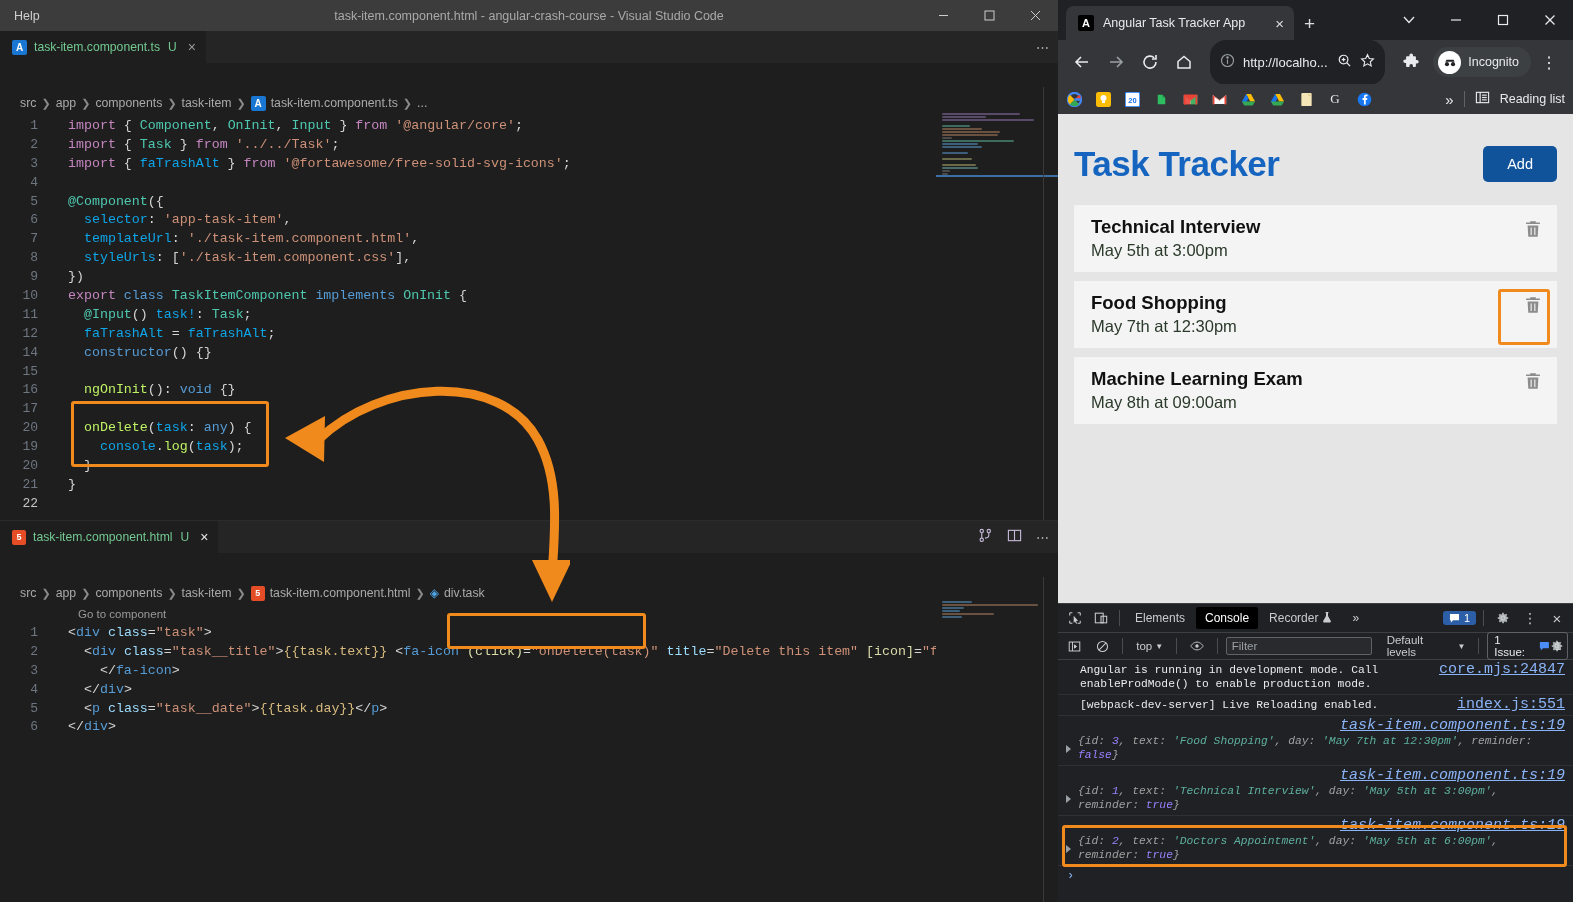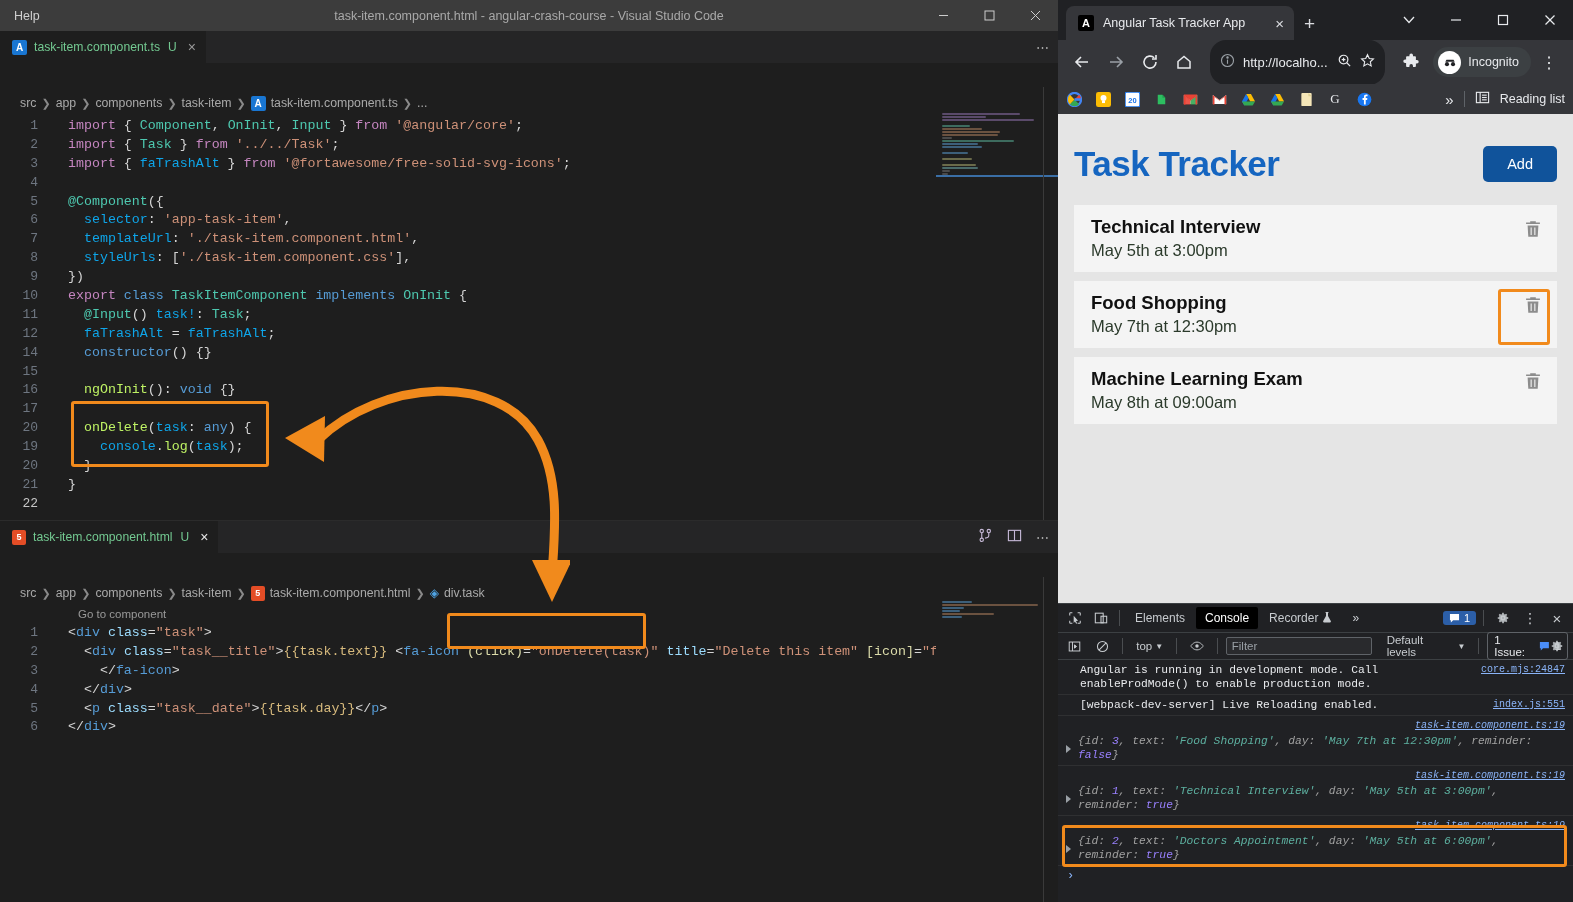--- a/index.html
+++ b/index.html
@@ -238,21 +238,21 @@
   .dt-console {
     font-family: "Liberation Mono", monospace; font-size: 11.3px; line-height: 14px;
     height: 230px; overflow: hidden; position: relative;
   }
   .cmsg {
     border-bottom: 1px solid #2f3032; padding: 3px 8px 3px 20px; position: relative;
     color: #e8eaed; display: block;
   }
   .cmsg .srclink {
     position: absolute; right: 8px; top: 3px; color: #8ab4f8; text-decoration: underline;
-    font-size: 10px;
+    font-size: 15px;
   }
   .cmsg .srclink.below { position: static; display: block; text-align: right; margin-bottom: 1px; }
   .cmsg.obj { font-style: italic; color: #a1a1a1; }
   .arrow-tri {
     position: absolute; left: 8px; top: 50%; transform: translateY(-50%);
     width: 0; height: 0; border-left: 5px solid #9aa0a6;
     border-top: 4px solid transparent; border-bottom: 4px solid transparent;
   }
   .onum { color: #9980ff; font-style: italic; }
   .ostr { color: #5db0a0; font-style: italic; }

